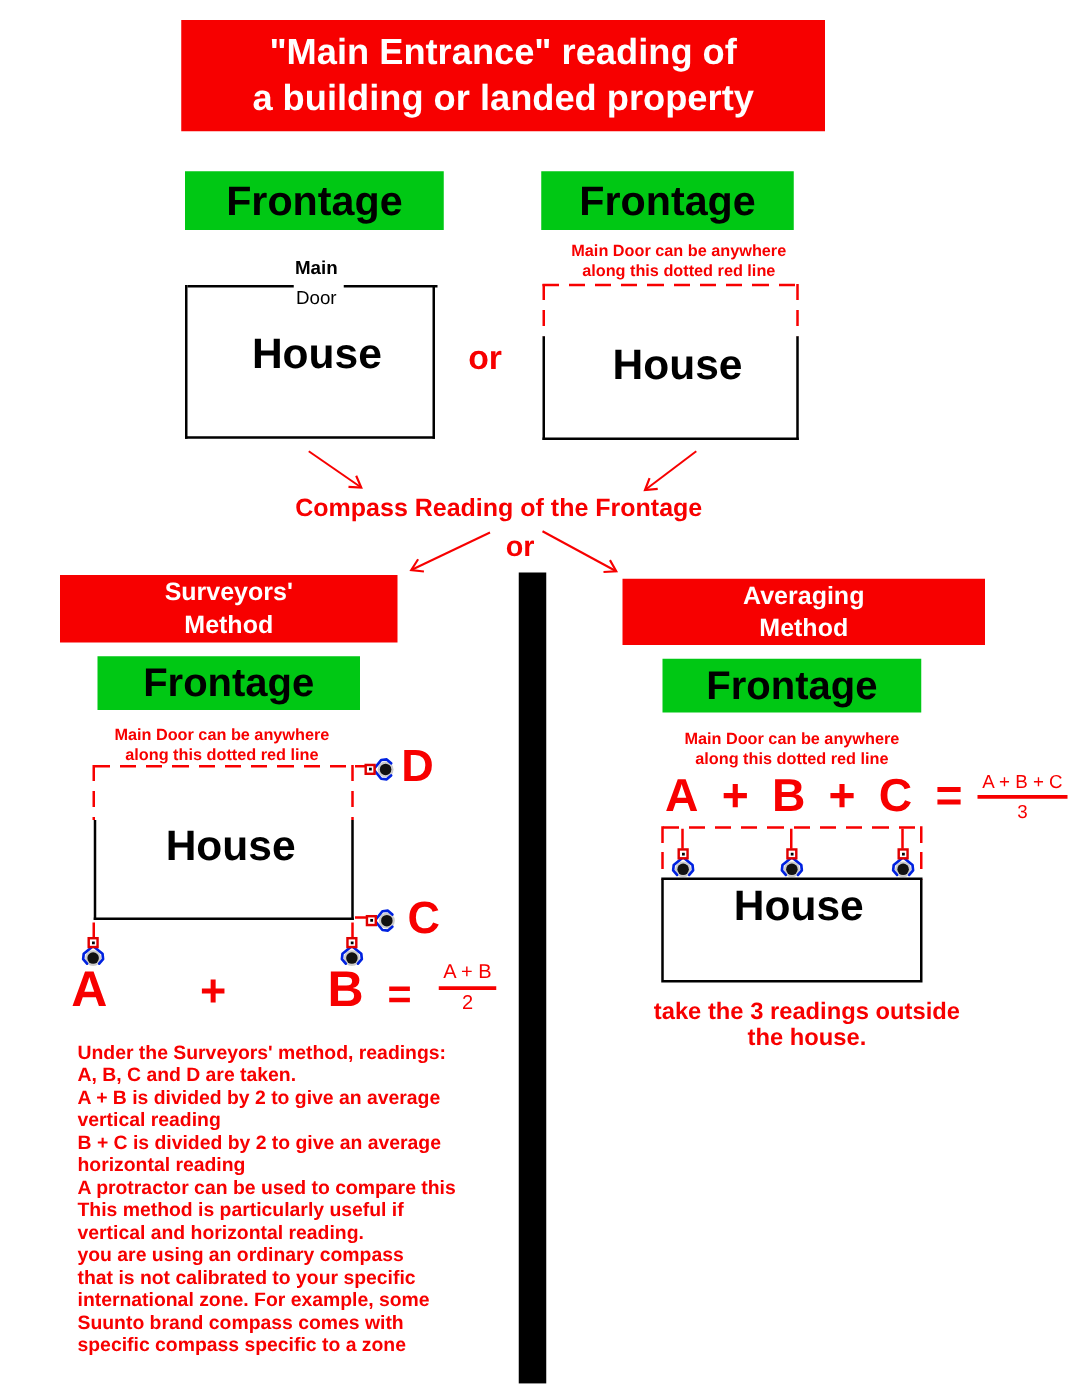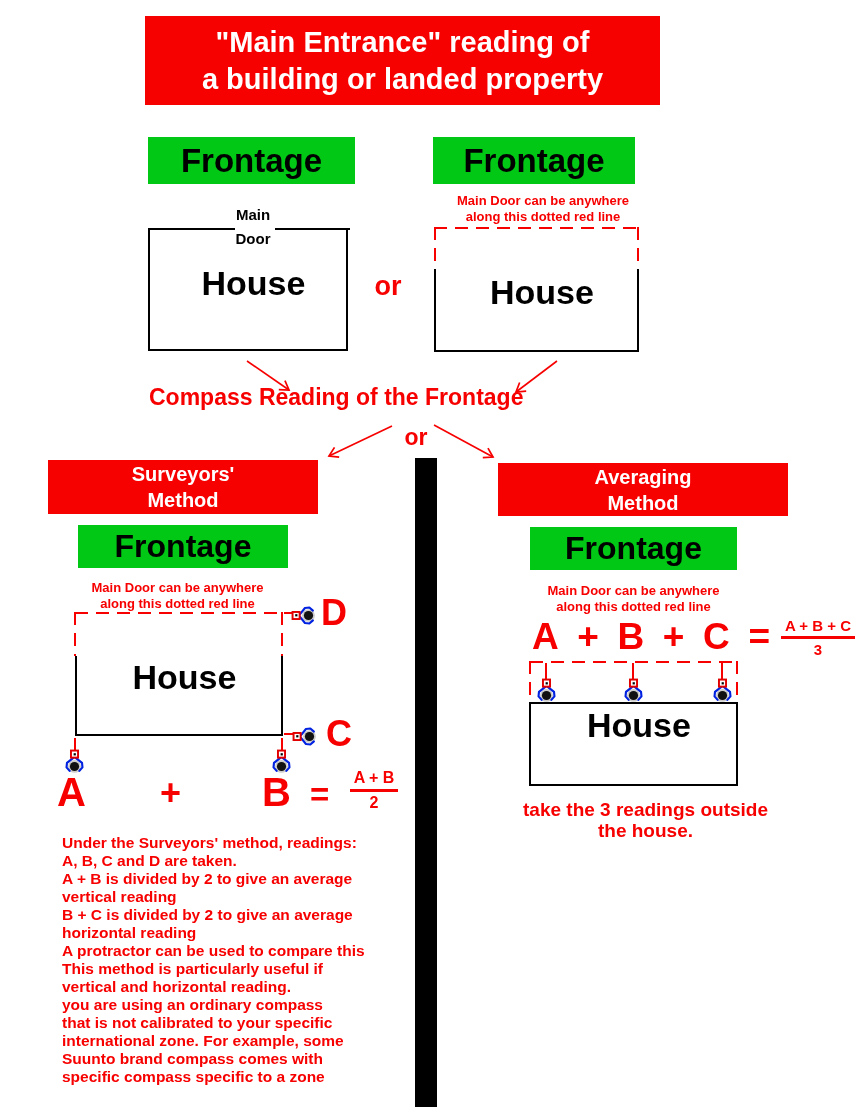--- a/index.html
+++ b/index.html
@@ -14,21 +14,21 @@
   .red-text { color:var(--red); font-weight:bold; }
   .caption { color:var(--red); font-weight:bold; font-size:13px; line-height:16px; text-align:center; }
   .house-u { border-left:2px solid #000; border-right:2px solid #000; border-bottom:2px solid #000; }
   .house-full { border:2px solid #000; }
   .house-word { font-weight:bold; color:#000; text-align:center; font-size:34px;margin-left:11px; }
   .dash-h { height:2px; background:repeating-linear-gradient(90deg, var(--red) 0 13px, transparent 13px 21px); }
   .dash-v { width:2px; background:repeating-linear-gradient(180deg, var(--red) 0 13px, transparent 13px 21px); }
   .solid-v { width:2px; background:var(--red); }
   .tseg { position:absolute; top:0; height:2px; background:#000; }
   .big-letter { color:var(--red); font-weight:bold; line-height:1; }
-  .fraction { text-align:center; color:var(--red); font-weight:bold; }
+  .fraction { text-align:center; color:var(--red); font-weight:normal; }
   .fraction .num { display:inline-block; border-bottom:3px solid var(--red); padding:0 4px 2px; }
   .fraction .den { padding-top:2px; }
   .compass { position:absolute; }
   .rot { transform:rotate(-90deg); }
   #body-text { color:var(--red); font-weight:bold; font-size:15.5px; line-height:18px; }
   #arrows { position:absolute; left:0; top:0; pointer-events:none; }
   #arrows line { stroke:var(--red); stroke-width:1.6; }
 </style>
 </head>
 <body>
@@ -41,21 +41,21 @@
   </div>
 
   <div class="abs green-banner" style="left:148px; top:137px; width:207px; height:47px; font-size:33px;">
     <span>Frontage</span>
   </div>
   <div class="abs green-banner" style="left:433px; top:137px; width:202px; height:47px; font-size:33px;">
     <span>Frontage</span>
   </div>
 
   <div class="abs" style="left:222px; top:206px; width:62px; height:20px; font-size:15px; font-weight:bold; text-align:center; color:#000;">Main</div>
-  <div class="abs" style="left:222px; top:230px; width:62px; height:20px; font-size:15px; font-weight:bold; text-align:center; color:#000;">Door</div>
+  <div class="abs" style="left:222px; top:230px; width:62px; height:20px; font-size:15px; font-weight:normal; text-align:center; color:#000;">Door</div>
 
   <div class="abs house-u" style="left:148px; top:228px; width:200px; height:123px;">
     <div class="tseg" style="left:0; width:85px;"></div>
     <div class="tseg" style="left:125px; width:75px;"></div>
     <div class="house-word" style="margin-top:36px;">House</div>
   </div>
 
   <div class="abs red-text" style="left:366px; top:271px; width:44px; font-size:27px; text-align:center;">or</div>
 
   <div class="abs caption" style="left:443px; top:193px; width:200px;">
@@ -65,21 +65,21 @@
 
   <div class="abs" style="left:434px; top:227px; width:205px; height:125px;">
     <div class="abs dash-h" style="left:0; top:0; width:205px;"></div>
     <div class="abs dash-v" style="left:0; top:0; height:42px;"></div>
     <div class="abs dash-v" style="left:203px; top:0; height:42px;"></div>
     <div class="abs house-u" style="left:0; top:42px; width:205px; height:83px;">
       <div class="house-word" style="margin-top:4px;">House</div>
     </div>
   </div>
 
-  <div class="abs red-text" style="left:149px; top:384px; width:500px; font-size:23px; ">Compass Reading of the Frontage</div>
+  <div class="abs red-text" style="left:149px; top:396px; width:500px; font-size:20px; text-align:center;">Compass Reading of the Frontage</div>
   <div class="abs red-text" style="left:396px; top:424px; width:40px; font-size:23px; text-align:center;">or</div>
 
   <svg id="arrows" width="861" height="1107">
     <defs>
       <marker id="ah" viewBox="0 0 12 12" refX="10" refY="6" markerWidth="13" markerHeight="13" orient="auto" markerUnits="userSpaceOnUse">
         <path d="M2,1 L10,6 L2,11" fill="none" stroke="#f70000" stroke-width="1.6"></path>
       </marker>
     </defs>
     <line x1="247" y1="361" x2="289" y2="390" marker-end="url(#ah)"></line>
     <line x1="557" y1="361" x2="516" y2="392" marker-end="url(#ah)"></line>

